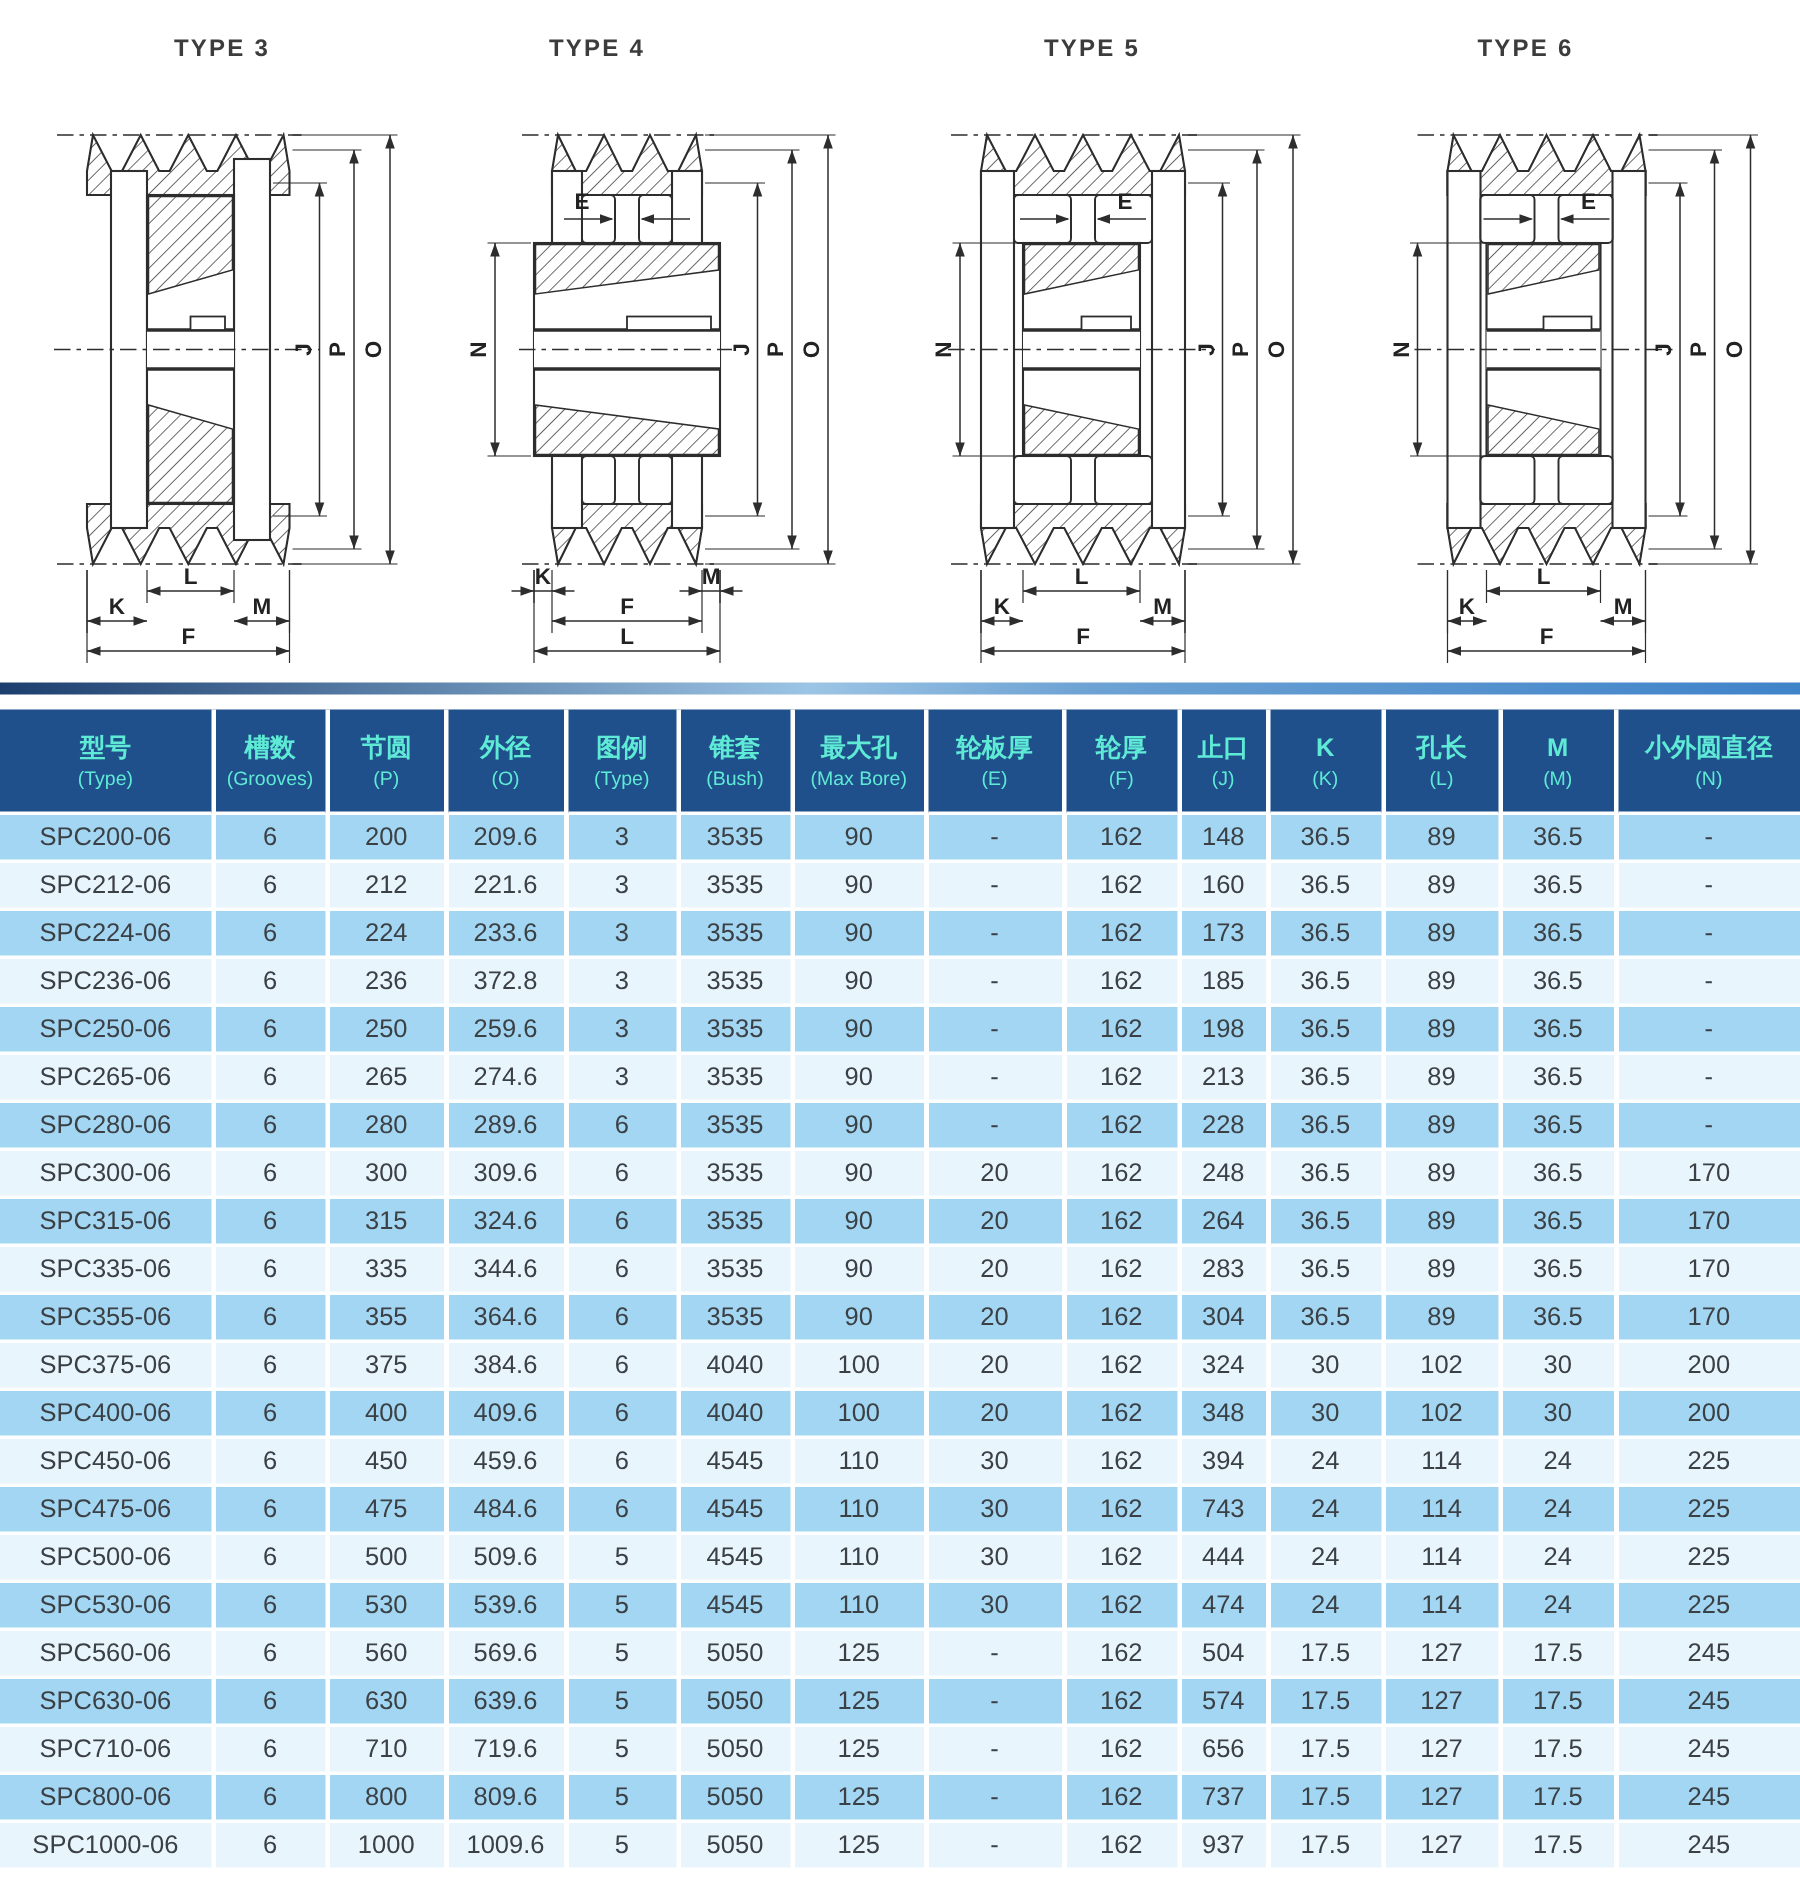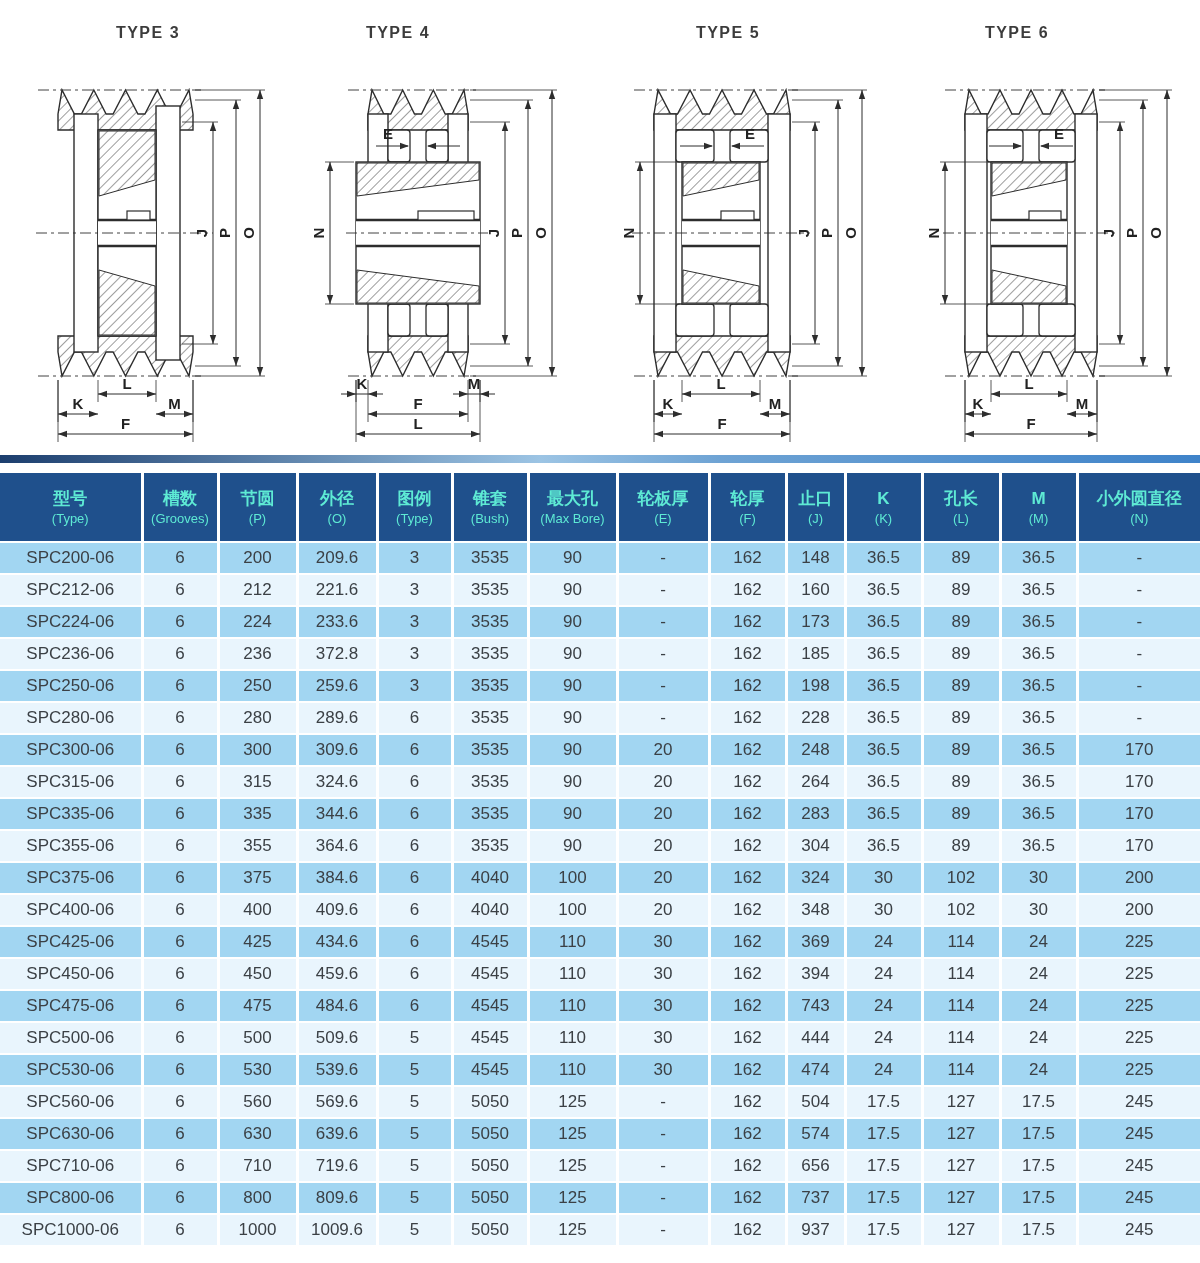--- a/index.html
+++ b/index.html
@@ -503,20 +503,36 @@
           <td>90</td>
           <td>-</td>
           <td>162</td>
           <td>198</td>
           <td>36.5</td>
           <td>89</td>
           <td>36.5</td>
           <td>-</td>
         </tr>
         <tr>
+          <td>SPC265-06</td>
+          <td>6</td>
+          <td>265</td>
+          <td>274.6</td>
+          <td>3</td>
+          <td>3535</td>
+          <td>90</td>
+          <td>-</td>
+          <td>162</td>
+          <td>213</td>
+          <td>36.5</td>
+          <td>89</td>
+          <td>36.5</td>
+          <td>-</td>
+        </tr>
+        <tr>
           <td>SPC280-06</td>
           <td>6</td>
           <td>280</td>
           <td>289.6</td>
           <td>6</td>
           <td>3535</td>
           <td>90</td>
           <td>-</td>
           <td>162</td>
           <td>228</td>
@@ -613,36 +629,20 @@
           <td>6</td>
           <td>4040</td>
           <td>100</td>
           <td>20</td>
           <td>162</td>
           <td>348</td>
           <td>30</td>
           <td>102</td>
           <td>30</td>
           <td>200</td>
-        </tr>
-        <tr>
-          <td>SPC425-06</td>
-          <td>6</td>
-          <td>425</td>
-          <td>434.6</td>
-          <td>6</td>
-          <td>4545</td>
-          <td>110</td>
-          <td>30</td>
-          <td>162</td>
-          <td>369</td>
-          <td>24</td>
-          <td>114</td>
-          <td>24</td>
-          <td>225</td>
         </tr>
         <tr>
           <td>SPC450-06</td>
           <td>6</td>
           <td>450</td>
           <td>459.6</td>
           <td>6</td>
           <td>4545</td>
           <td>110</td>
           <td>30</td>

